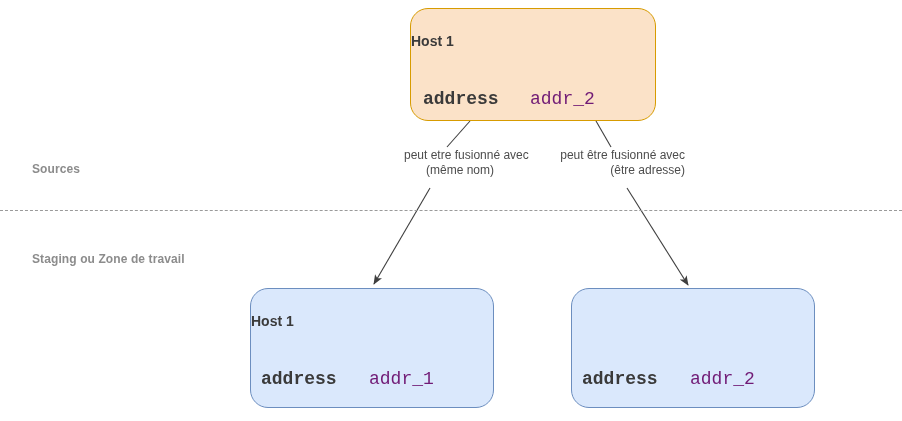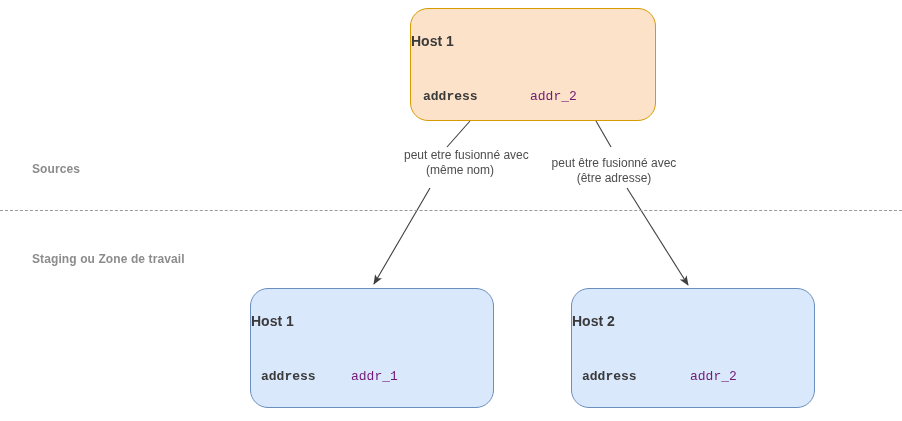--- a/index.html
+++ b/index.html
@@ -61,21 +61,21 @@
     font-size: 14px;
     font-weight: bold;
     color: #3a3a3a;
   }
   .entity-row {
     position: absolute;
     left: 0;
     right: 0;
     height: 16px;
     font-family: "Liberation Mono", monospace;
-    font-size: 13px;
+    font-size: 18px;
     padding-left: 8px;
   }
   .attr-key {
     position: absolute;
     font-weight: bold;
     color: #3a3a3a;
     white-space: nowrap;
   }
   .attr-val {
     position: absolute;
@@ -139,35 +139,34 @@
     <div class="entity-row" style="top:80px;">
       <span class="attr-key" style="left:12px;">address</span>
       <span class="attr-val" style="left:119px;">addr_2</span>
     </div>
   </div>
 
   <div class="entity blue" style="left:250px; top:288px; width:244px; height:120px;">
     <div class="entity-title" style="top:24px;">Host 1</div>
     <div class="entity-row" style="top:80px;">
       <span class="attr-key" style="left:10px;">address</span>
-      <span class="attr-val" style="left:100px;">addr_1</span>
+      <span class="attr-val" style="left:118px;">addr_1</span>
     </div>
   </div>
 
   <div class="entity blue" style="left:571px; top:288px; width:244px; height:120px;">
-    <div class="entity-title" style="top:24px;">Host 2</div>
     <div class="entity-row" style="top:80px;">
       <span class="attr-key" style="left:10px;">address</span>
       <span class="attr-val" style="left:118px;">addr_2</span>
     </div>
   </div>
 
   <div class="edge-label" style="left:379px; top:148px; width:112px;margin-left:25px;">
     <div>peut etre fusionné avec</div>
     <div>(même nom)</div>
   </div>
 
-  <div class="edge-label" style="left:543px; top:156px; width:142px;">
+  <div class="edge-label" style="left:543px; top:148px; width:142px;text-align:right;">
     <div>peut être fusionné avec</div>
     <div>(être adresse)</div>
   </div>
 
 </div>
 
 </body></html>

